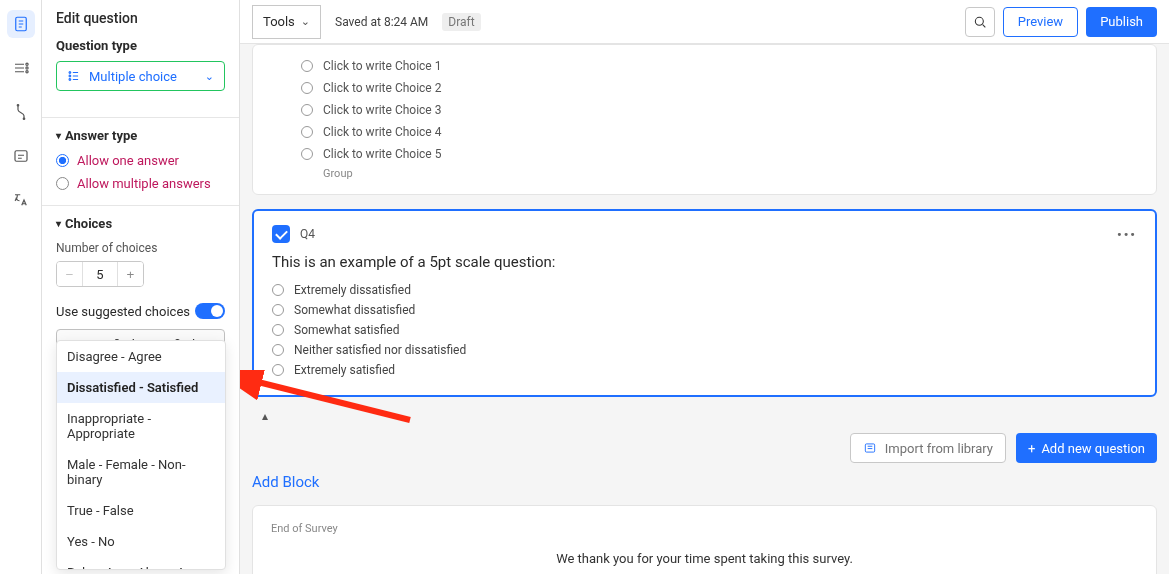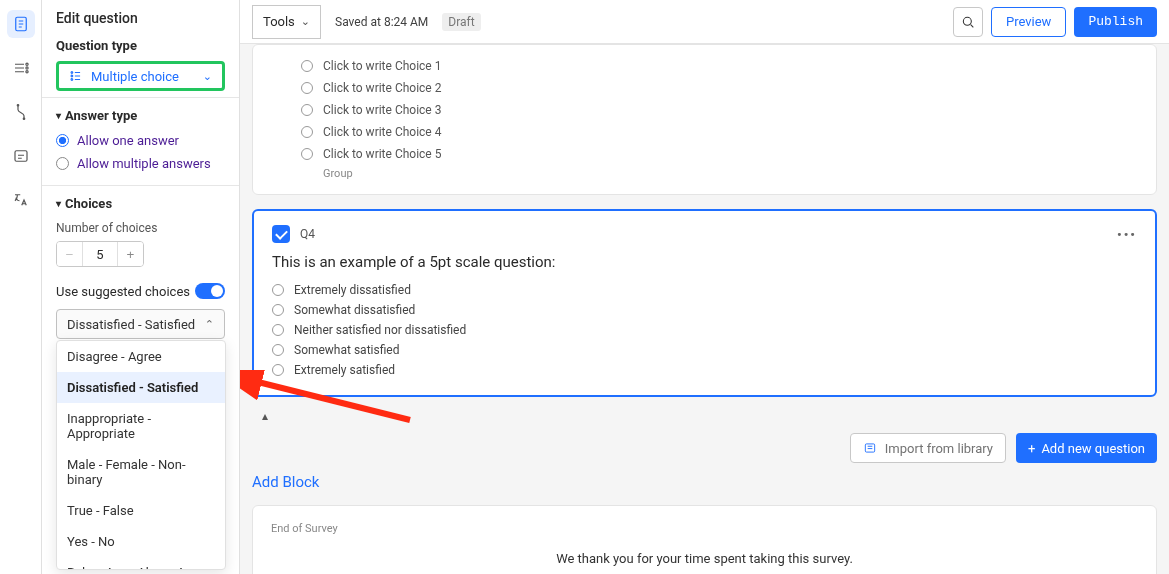--- a/index.html
+++ b/index.html
@@ -43,37 +43,37 @@
     background: #fff;
     border-right: 1px solid #e0e0e0;
     display: flex;
     flex-direction: column;
     padding: 10px 14px 0 14px;
     position: relative;
   }
   .panel-title { font-size: 14px; margin-bottom: 12px; font-weight: 500;}
   .panel-label { font-size: 13px; font-weight: 700; margin-bottom: 8px; }
   .qtype {
-    border: 3px solid #22c55e;
+    border: 1px solid #22c55e;
     border-radius: 4px;
     height: 30px;
     display: flex; align-items: center;
     padding: 0 10px;
     color: #1f6fff;
     font-size: 13px;
     justify-content: space-between;
-    margin-bottom: 6px;
+    margin-bottom: 26px;
   }
   .qtype-left { display:flex; align-items:center; gap:8px;}
   .qtype-left svg { width:14px; height:14px; stroke:#1f6fff; stroke-width:1.8; fill:none;}
   .qtype-caret { color:#1f6fff; font-size:11px;}
   .divider { height:1px; background:#e6e6e6; margin: 0 -14px 10px -14px;}
   .section-hdr { font-size: 13px; font-weight: 700; display:flex; align-items:center; gap:4px; margin-bottom:10px;}
   .section-hdr::before { content:"▾"; font-size:10px;}
-  .radio-row { display:flex; align-items:center; gap:8px; font-size:13px; color:#4c1d95; margin-bottom:8px;text-align:right;}
+  .radio-row { display:flex; align-items:center; gap:8px; font-size:13px; color:#be185d; margin-bottom:8px;text-align:right;}
   .radio { width:13px; height:13px; border-radius:50%; border:1px solid #888; display:inline-block; }
   .radio.checked { border-color:#1f6fff; background: radial-gradient(circle, #1f6fff 0 45%, #fff 48% 100%);}
   .field-label { font-size:12px; color:#555; margin-bottom:6px;}
   .stepper { display:flex; width:88px; height:26px; border:1px solid #c8c8c8; border-radius:4px; overflow:hidden; align-items:stretch;}
   .stepper button { width:26px; background:#fff; border:none; color:#888; cursor:pointer;}
   .stepper .minus { border-right:1px solid #e0e0e0; color:#c0c0c0;}
   .stepper .plus  { border-left:1px solid #e0e0e0;}
   .stepper .val { flex:1; display:flex; align-items:center; justify-content:center; font-size:13px;}
   .toggle-row { display:flex; align-items:center; justify-content:space-between; margin-top:16px; font-size:13px;}
   .toggle { width:30px; height:16px; border-radius:10px; background:#1f6fff; position:relative;}
@@ -100,21 +100,21 @@
   .topbar { height:44px; background:#fff; border-bottom:1px solid #e4e4e4; display:flex; align-items:center; padding:0 12px; gap:14px;}
   .tools { height:28px; border:1px solid #c8c8c8; border-radius:0; padding:16px 10px; display:flex; align-items:center; gap:6px; font-size:13px;}
   .tools::after{ content:"⌄"; font-size:11px; color:#555;}
   .saved { font-size:12px; color:#404040;}
   .draft { font-size:12px; color:#777; background:#eee; padding:2px 6px; border-radius:3px;}
   .topbar-right { margin-left:auto; display:flex; align-items:flex-start; gap:8px;}
   .iconbtn { width:30px; height:30px; border:1px solid #c8c8c8; border-radius:4px; display:flex; align-items:center; justify-content:center;}
   .iconbtn svg{ width:16px; height:16px; stroke:#333; fill:none; stroke-width:1.6;}
   .btn { height:30px; border-radius:4px; padding:0 14px; font-size:13px; display:flex; align-items:center;}
   .btn.outline { border:1px solid #1f6fff; color:#1f6fff; background:#fff;}
-  .btn.primary { background:#1f6fff; color:#fff;font-family:Liberation Mono, monospace;}
+  .btn.primary { background:#1f6fff; color:#fff;}
   
   .content { flex:1; overflow:auto; padding: 0 12px 20px 12px;}
   .card { background:#fff; border:1px solid #e4e4e4; border-radius:6px; margin-bottom:14px;}
   .card.prev { padding:10px 16px 14px 48px;}
   .prev .ch { display:flex; align-items:center; gap:10px; font-size:12px; color:#555; padding:4px 0;}
   .prev .ch .o { width:12px; height:12px; border:1px solid #999; border-radius:50%;}
   .prev .group { font-size:11px; color:#888; margin-left:22px; margin-top:2px;}
   .card.q { border:2px solid #1f6fff; padding:14px 18px 18px 18px; position:relative;}
   .q-top { display:flex; align-items:center; gap:10px; margin-bottom:10px;}
   .check { width:18px; height:18px; border-radius:4px; background:#1f6fff; display:flex; align-items:center; justify-content:center;}
@@ -295,25 +295,25 @@
             <div class="row">
               <span class="o"></span>
               <span>Extremely dissatisfied</span>
             </div>
             <div class="row">
               <span class="o"></span>
               <span>Somewhat dissatisfied</span>
             </div>
             <div class="row">
               <span class="o"></span>
+              <span>Somewhat satisfied</span>
+            </div>
+            <div class="row">
+              <span class="o"></span>
               <span>Neither satisfied nor dissatisfied</span>
-            </div>
-            <div class="row">
-              <span class="o"></span>
-              <span>Somewhat satisfied</span>
             </div>
             <div class="row">
               <span class="o"></span>
               <span>Extremely satisfied</span>
             </div>
           </div>
       </div>
 
       <div class="collapse">▴</div>
 

